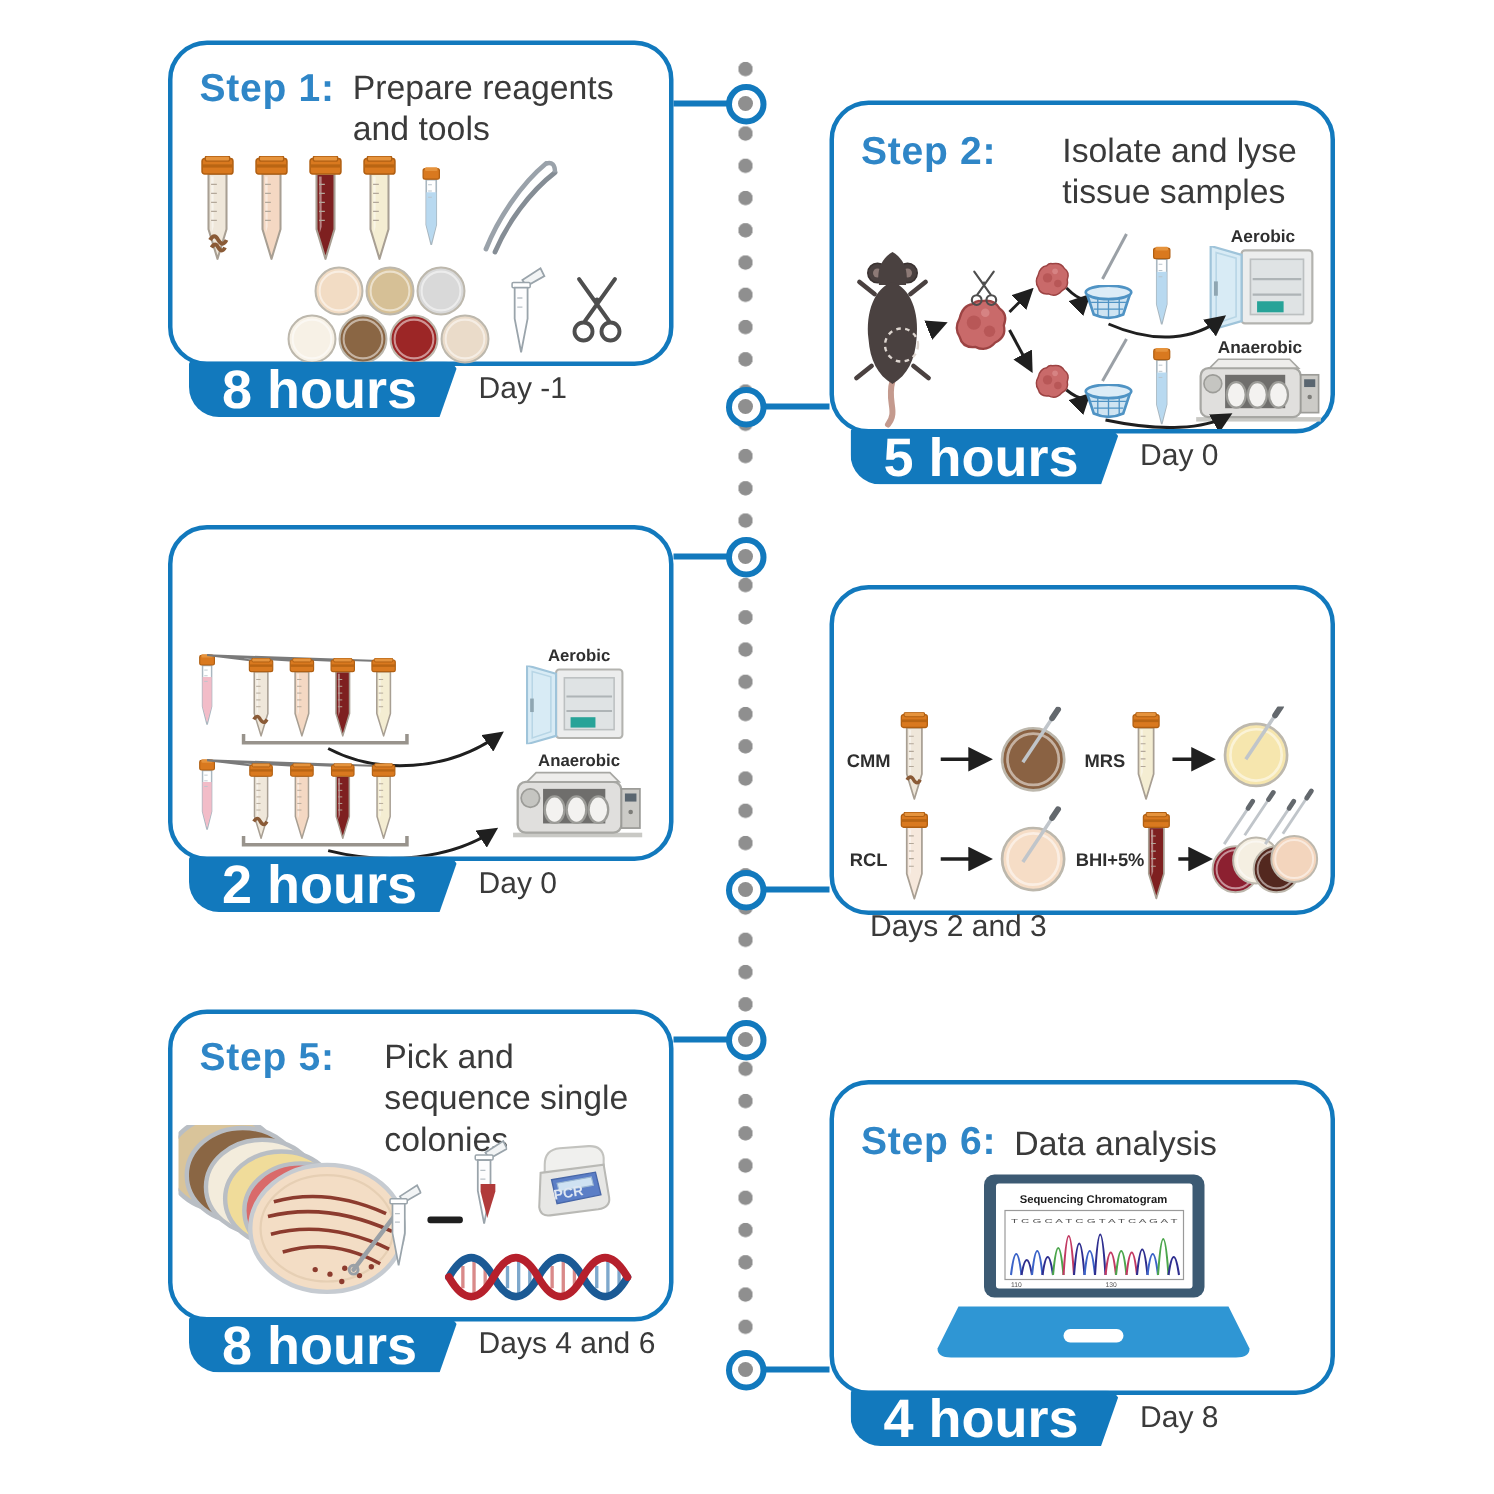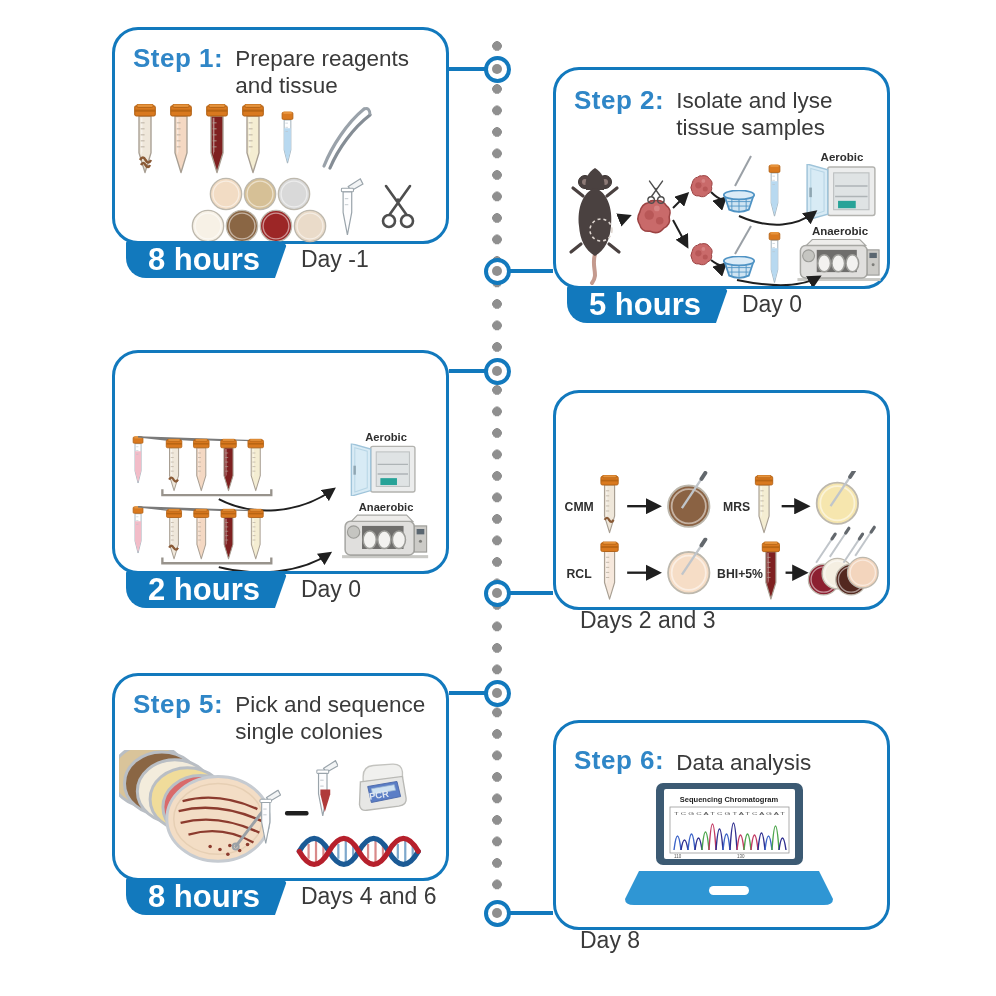--- a/index.html
+++ b/index.html
@@ -14,33 +14,33 @@
         background:#fff;box-sizing:border-box;z-index:3;}
   .ring::after{content:'';position:absolute;left:50%;top:50%;width:10px;height:10px;
         margin:-5px 0 0 -5px;border-radius:50%;background:#8f8f8f;}
   
   .step{position:absolute;z-index:2;}
   .step-box{position:relative;background:#fff;border:3.5px solid #1279bd;border-radius:26px;
         box-sizing:border-box;}
   .step-header{display:flex;gap:12px;align-items:flex-start;padding:13px 10px 0 18px;}
   .step-label{color:#2f86c7;font-weight:bold;font-size:26px;white-space:nowrap;letter-spacing:.5px;}
   .step-title{color:#3a3a3a;font-size:22.5px;line-height:1.22;margin-top:2px;}
-  .t1{max-width:185px;} .t2{max-width:190px;} .t3{max-width:205px;}
-  .t4{max-width:195px;} .t5{max-width:218px;} .t6{max-width:230px;margin-top:4px;}
+  .t1{max-width:185px;} .t2{max-width:190px;margin-left:32px;} .t3{max-width:205px;}
+  .t4{max-width:195px;} .t5{max-width:218px;margin-left:21px;} .t6{max-width:230px;margin-top:4px;}
   .hdr2{padding-top:15px;}
   .hdr6{padding-top:22px;}
   .step-art{position:absolute;}
   .step-art svg{display:block;}
   
   .badge-row{position:absolute;display:flex;align-items:center;z-index:4;}
-  .badge{display:inline-block;background:#1279bd;color:#fff;font-weight:bold;font-size:31px;
+  .badge{display:inline-block;background:#1279bd;color:#fff;font-weight:bold;font-size:36px;
         line-height:37px;height:37px;padding:0 28px 0 22px;
         border-radius:2px 10px 0 20px;
         clip-path:polygon(0 0,100% 0,calc(100% - 13px) 100%,0 100%);}
-  .day{font-size:23px;color:#3a3a3a;margin-left:13px;white-space:nowrap;}
+  .day{font-size:20px;color:#3a3a3a;margin-left:13px;white-space:nowrap;}
   svg text{font-family:"Liberation Sans",sans-serif;}
   .eq-label{font-size:11.5px;font-weight:bold;fill:#2f2f2f;}
   .media-label{font-size:12.5px;font-weight:bold;fill:#2f2f2f;}
 </style>
 </head>
 <body>
 
 <div class="canvas">
 
   <svg width="0" height="0" style="position:absolute" aria-hidden="true">
@@ -149,21 +149,21 @@
   <div class="ring" style="left:483.5px;top:257.5px;"></div>
   <div class="ring" style="left:483.5px;top:357.5px;"></div>
   <div class="ring" style="left:483.5px;top:579.5px;"></div>
   <div class="ring" style="left:483.5px;top:679.5px;"></div>
   <div class="ring" style="left:483.5px;top:899.5px;"></div>
 
   <div class="step" style="left:112px;top:27px;">
     <div class="step-box" style="width:337px;height:217px;">
       <div class="step-header">
         <span class="step-label">Step 1:</span>
-        <span class="step-title t1">Prepare reagents and tissue</span>
+        <span class="step-title t1">Prepare reagents and tools</span>
       </div>
       <div class="step-art" style="left:4px;top:72px;">
         <svg width="324" height="142" viewBox="0 0 322 142">
           <g>
             <use href="#big-tube" x="12" y="2" width="26" height="72" style="--c:#efe7da"></use>
             <path d="M20,58 q3,-5 5.5,0 q3,5 5.5,0 M21,63 q2.5,-4 4.5,0 q2.5,4 4.5,0" stroke="#8a5a36" stroke-width="2.6" fill="none"></path>
             <use href="#big-tube" x="48" y="2" width="26" height="72" style="--c:#f4d8c3"></use>
             <use href="#big-tube" x="84" y="2" width="26" height="72" style="--c:#7e2020"></use>
             <use href="#big-tube" x="120" y="2" width="26" height="72" style="--c:#f4edd2"></use>
             <use href="#small-tube" x="160" y="6" width="15" height="62" style="--c:#b8d9f0"></use>
@@ -402,17 +402,18 @@
               <text x="113" y="85" font-size="4.5" fill="#555">110</text>
               <text x="176" y="85" font-size="4.5" fill="#555">130</text>
             </g>
             <path d="M78,98 L258,98 L272,126 Q272,132 263,132 L73,132 Q64,132 64,126 Z" fill="#2f96d4"></path>
             <rect x="148" y="113" width="40" height="9" rx="4.5" fill="#ffffff"></rect>
           </g>
         </svg>
       </div>
     </div>
     <div class="badge-row" style="left:14px;top:207px;">
+      <span class="badge">4 hours</span>
       <span class="day">Day 8</span>
     </div>
   </div>
 
 </div>
 
 </body></html>

